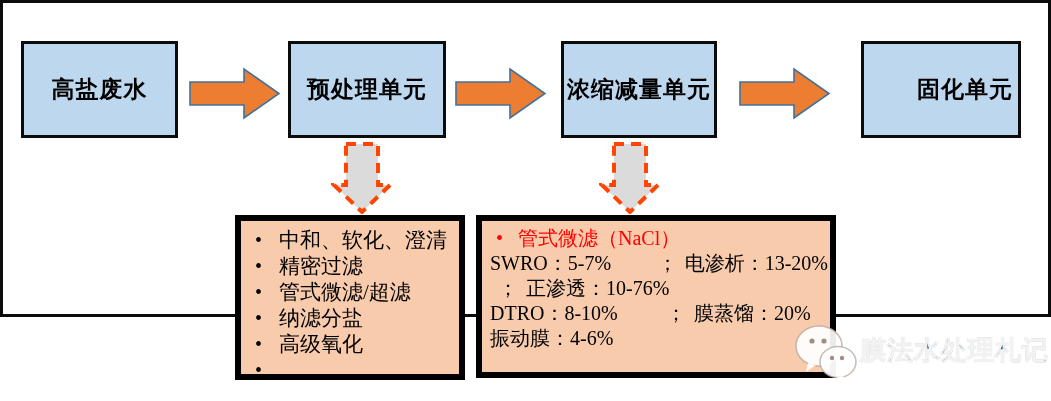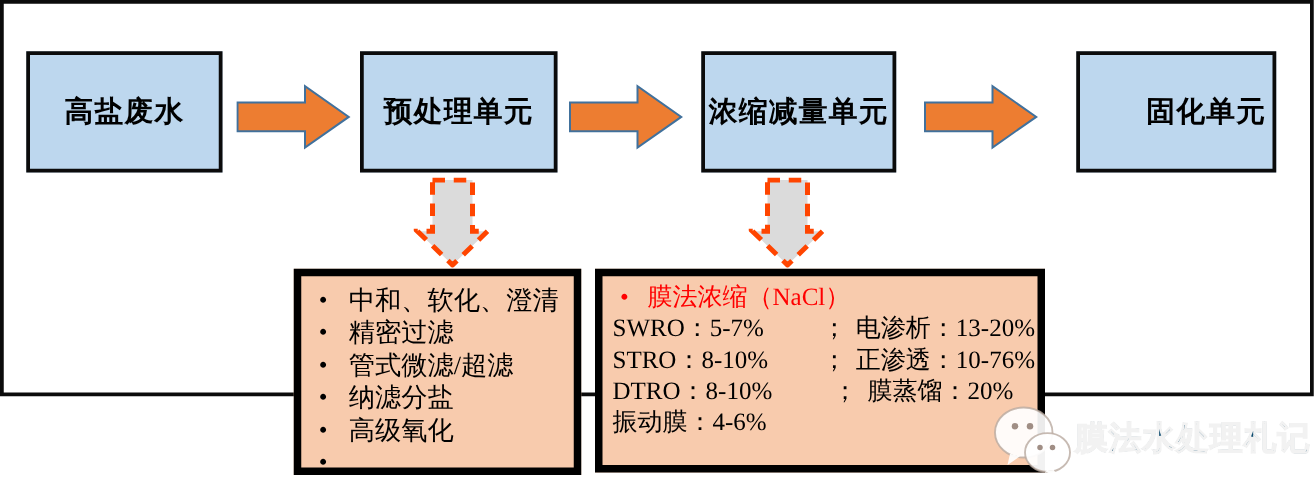--- a/index.html
+++ b/index.html
@@ -110,29 +110,28 @@
       <li><span>精密过滤</span></li>
       <li><span>管式微滤/超滤</span></li>
       <li><span>纳滤分盐</span></li>
       <li><span>高级氧化</span></li>
       <li><span>。。。</span></li>
     </ul>
   </div>
 
   <div class="detail detail-con">
     <div class="crow c-heading">
-      <span class="red">膜法浓缩（NaCl）</span>
+      <span class="red">管式微滤（NaCl）</span>
     </div>
     <div class="crow">
       <span class="c-left">SWRO：5-7%</span>
       <span class="c-sep">；</span>
       <span class="c-right">电渗析：13-20%</span>
     </div>
     <div class="crow">
-      <span class="c-left">STRO：8-10%</span>
       <span class="c-sep">；</span>
       <span class="c-right">正渗透：10-76%</span>
     </div>
     <div class="crow">
       <span class="c-left">DTRO：8-10%</span>
       <span class="c-sep">；</span>
       <span class="c-right">膜蒸馏：20%</span>
     </div>
     <div class="crow">
       <span class="c-left">振动膜：4-6%</span>

